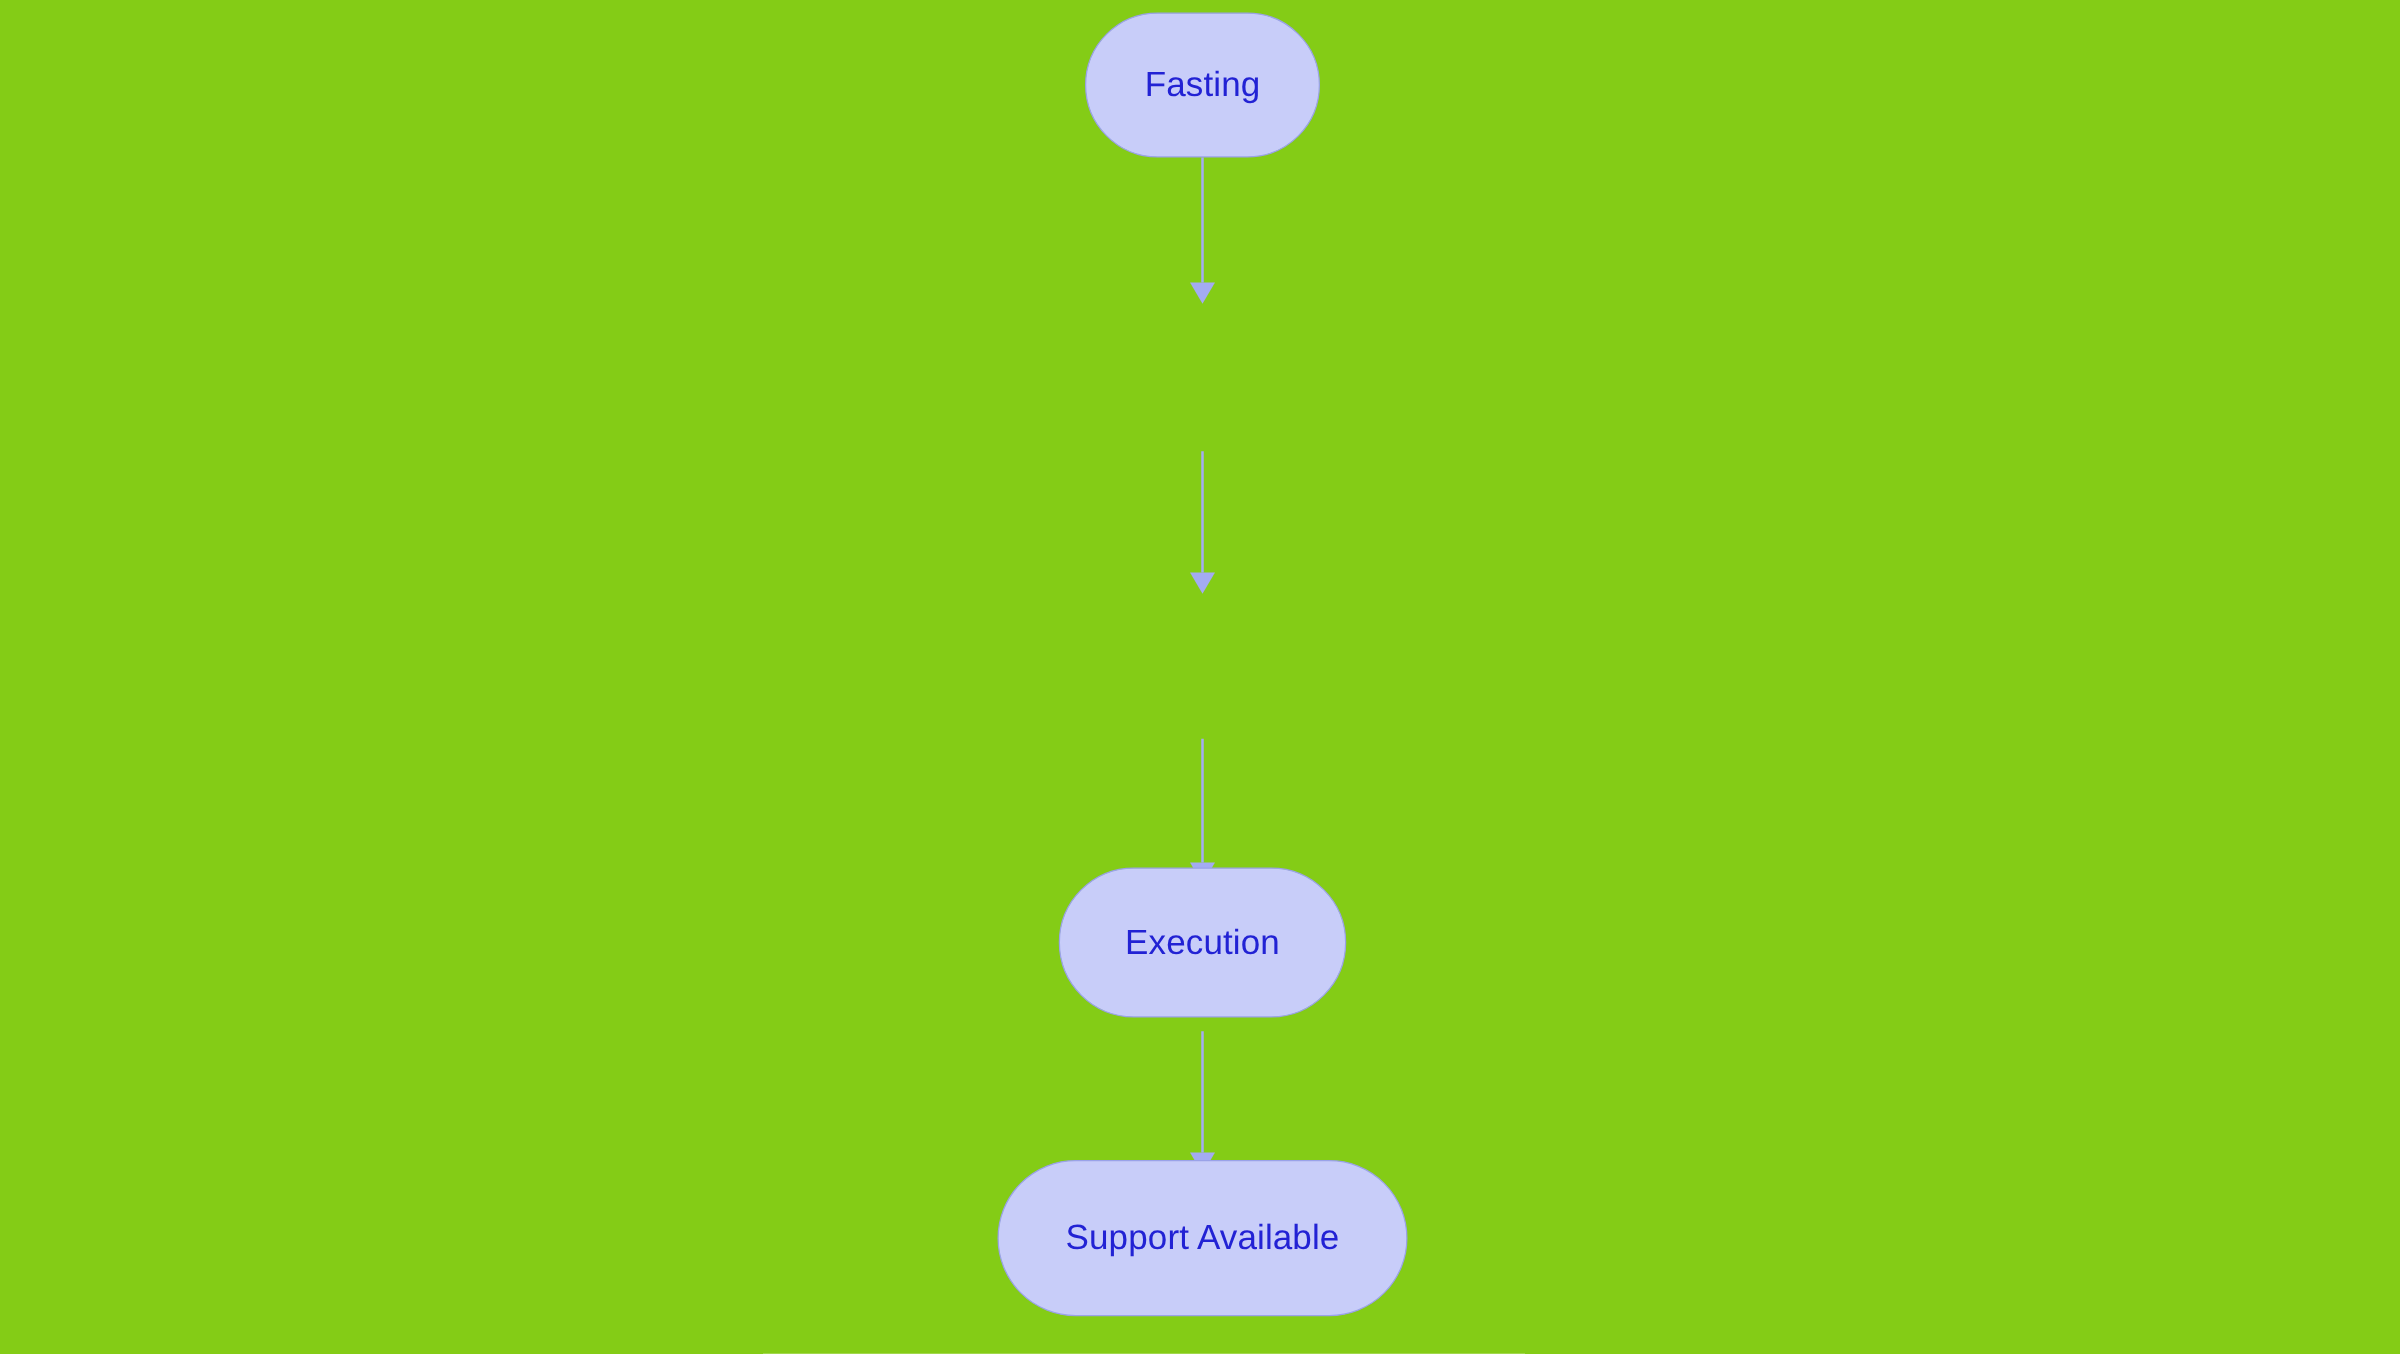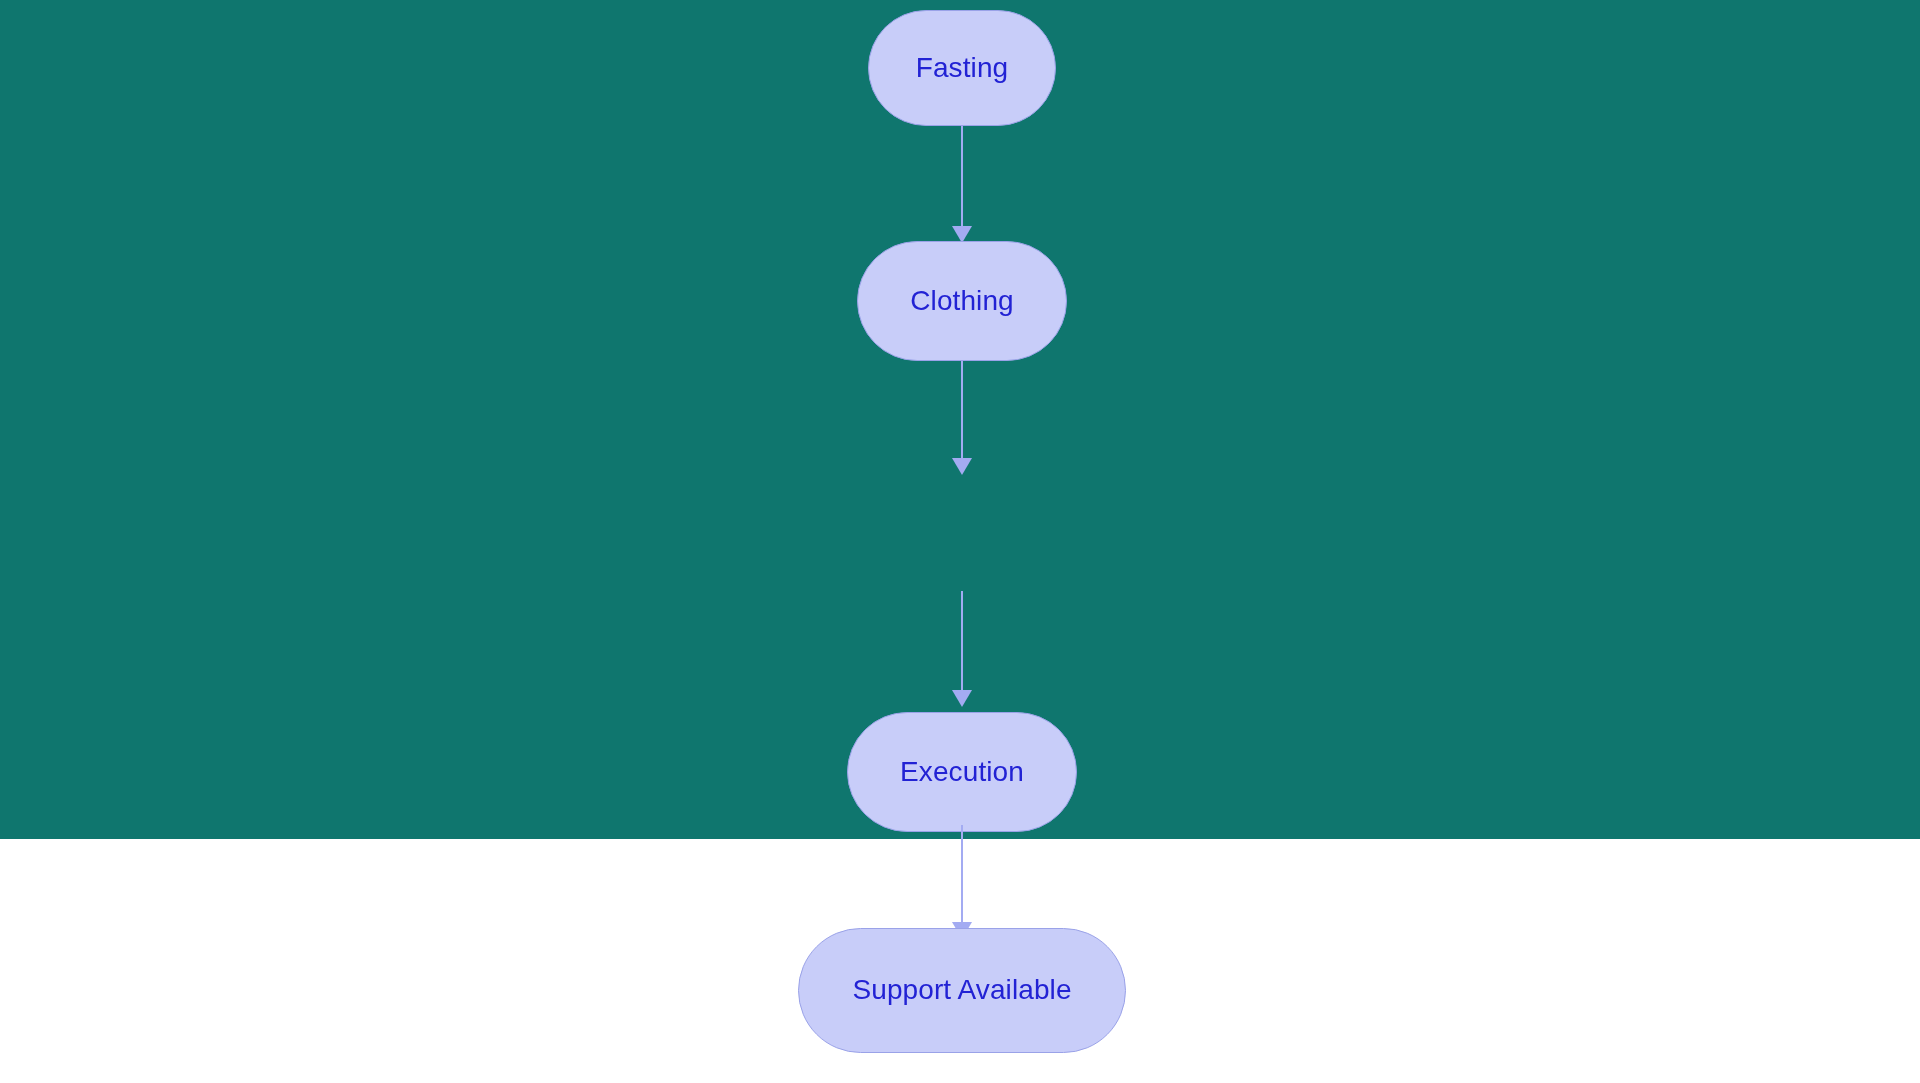--- a/index.html
+++ b/index.html
@@ -11,22 +11,22 @@
   body {
     width: 1920px;
     height: 1083px;
     font-family: "Liberation Sans", sans-serif;
     overflow: hidden;
   }
 
   #flow-canvas {
     position: relative;
     width: 1920px;
-    height: 839px;
-    background: #0f766e;
+    height: 1083px;
+    background: #84cc16;
   }
 
   
   .node {
     position: absolute;
     box-sizing: border-box;
     display: flex;
     align-items: center;
     justify-content: center;
     background: #c8cdf9;
@@ -44,21 +44,21 @@
 
   .node-label {
     display: block;
     padding-bottom: 1px;
   }
 
   
   #node-fasting   { left: 868px;  top: 10px;  width: 188px; height: 116px; }
   #node-clothing  { left: 857px;  top: 241px; width: 210px; height: 120px; }
   #node-arrival   { left: 872px;  top: 473px; width: 181px; height: 118px; }
-  #node-execution { left: 847px;  top: 712px; width: 230px; height: 120px; }
+  #node-execution { left: 847px;  top: 694px; width: 230px; height: 120px; }
   #node-support   { left: 798px;  top: 928px; width: 328px; height: 125px; }
 
   
   .edge {
     position: absolute;
     pointer-events: none;
   }
   .edge-line {
     position: absolute;
     left: 50%;
@@ -105,23 +105,20 @@
 
   <div class="node" id="node-fasting">
     <span class="node-label">Fasting</span>
   </div>
 
   <div class="edge" id="edge-1">
     <div class="edge-line"></div>
     <div class="edge-head"></div>
   </div>
 
-  <div class="node" id="node-clothing">
-    <span class="node-label">Clothing</span>
-  </div>
 
   <div class="edge" id="edge-2">
     <div class="edge-line"></div>
     <div class="edge-head"></div>
   </div>
 
 
   <div class="edge" id="edge-3">
     <div class="edge-line"></div>
     <div class="edge-head"></div>

